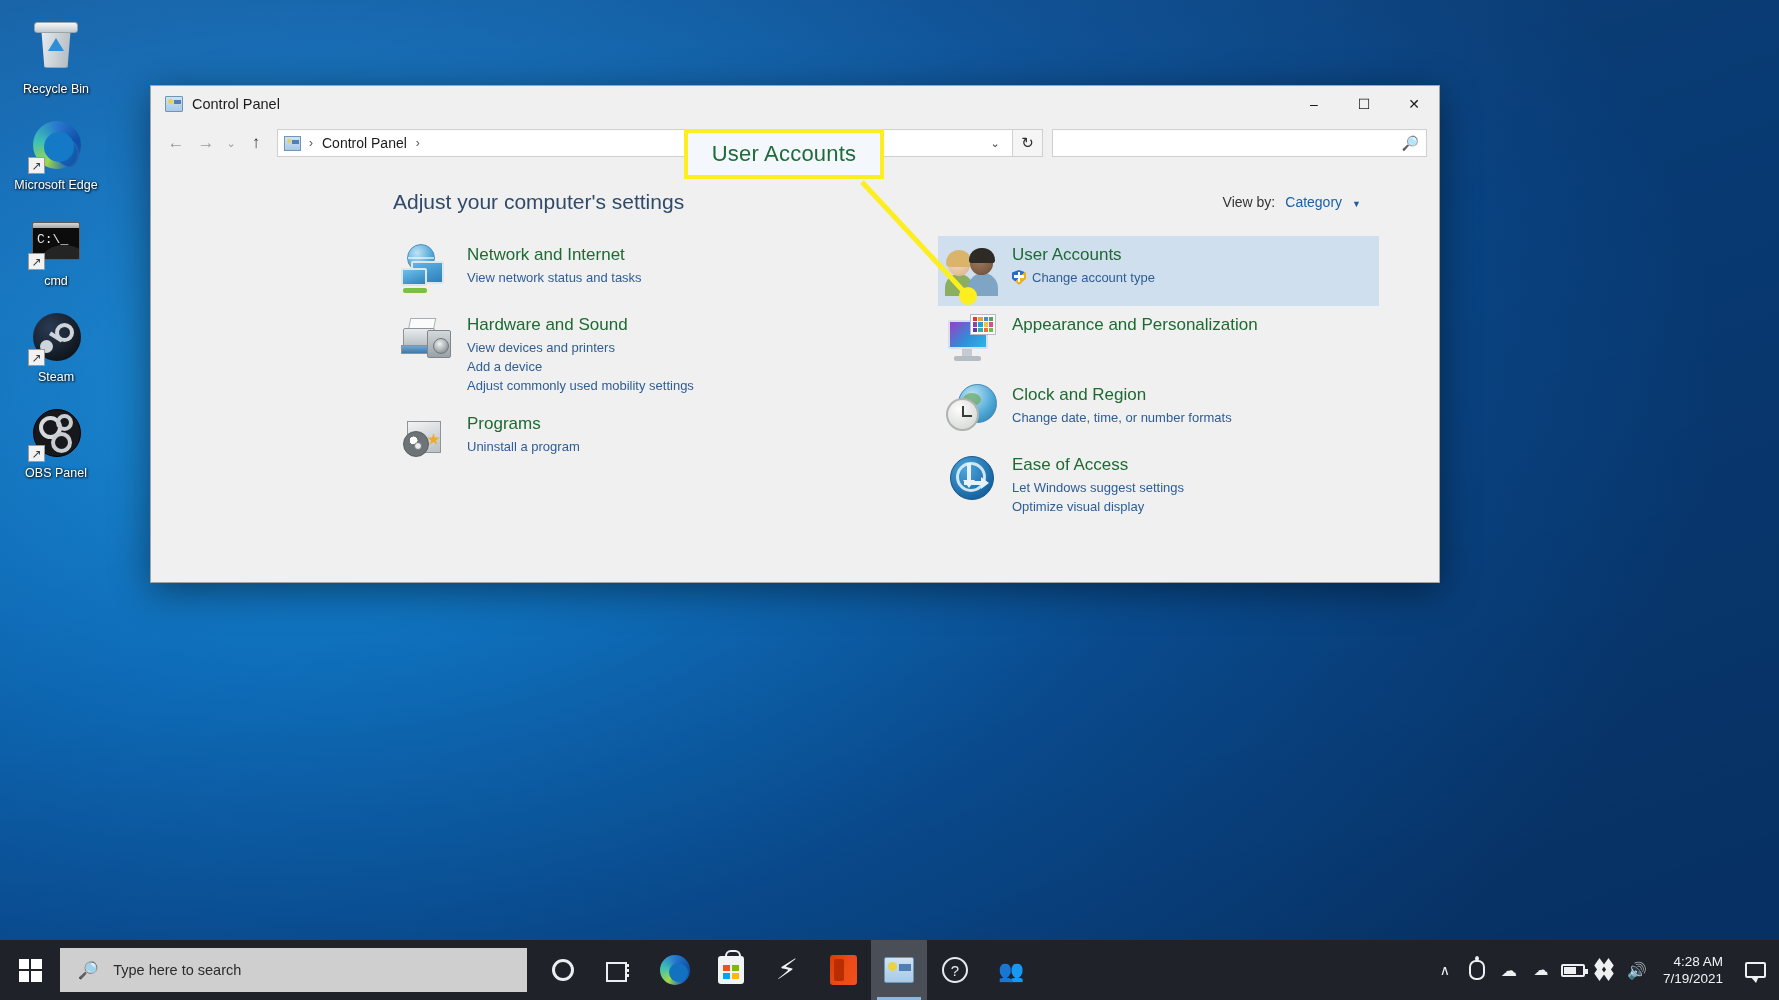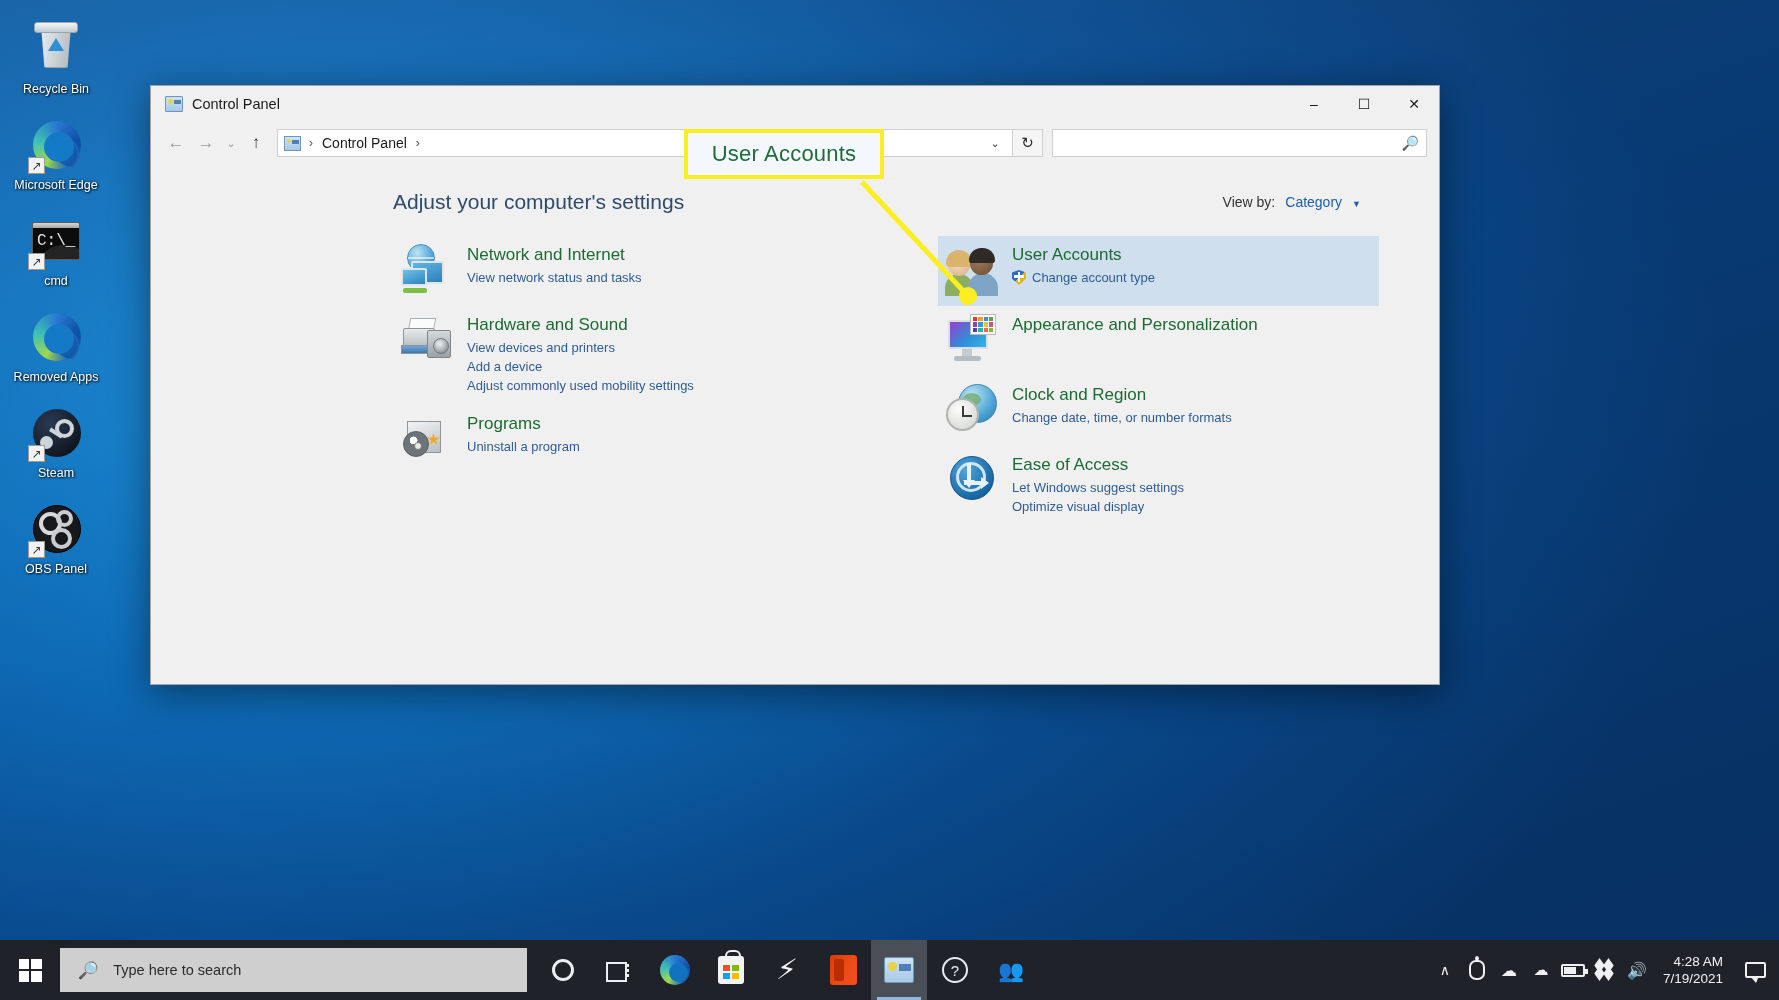--- a/index.html
+++ b/index.html
@@ -145,21 +145,21 @@
     overflow: hidden;
   }
   .ic-cmd .bar {
     position: absolute; left: 0; top: 0; width: 100%; height: 5px;
     background: linear-gradient(180deg,#d8d8d8,#a6a6a6);
   }
   .ic-cmd .txt {
     position: absolute; left: 4px; top: 9px;
     color: #e8e8e8;
     font-family: "Liberation Mono", monospace;
-    font-size: 16px;
+    font-size: 13px;
     text-align: right;
   }
   .ic-cmd .swoosh {
     position: absolute; right: -6px; bottom: -12px;
     width: 42px; height: 26px;
     border-radius: 50%;
     background: rgba(255,255,255,0.10);
   }
 
   
@@ -202,21 +202,21 @@
     border: 4px solid #d7dadd;
   }
   .ic-obs .c1 { left: 5px; top: 6px; width: 23px; height: 23px; }
   .ic-obs .c2 { left: 22px; top: 4px; width: 17px; height: 17px; border-color: #c9ccd0; }
   .ic-obs .c3 { left: 17px; top: 22px; width: 21px; height: 21px; border-color: #c9ccd0; }
 
   
   #cp-window {
     position: absolute;
     left: 150px; top: 85px;
-    width: 1290px; height: 600px;
+    width: 1290px; height: 498px;
     background: #14532d;
     box-shadow: 0 8px 36px rgba(0,0,0,0.45);
     border: 1px solid #a3a3a3;
     z-index: 5;
     display: flex;
     flex-direction: column;
   }
   .cp-titlebar {
     height: 36px;
     background: #f0f0f0;
@@ -1049,27 +1049,20 @@
       <div class="ic-cmd">
         <div class="bar"></div>
         <div class="txt">C:\_</div>
         <div class="swoosh"></div>
       </div>
       <div class="shortcut-arrow"></div>
     </div>
     <div class="label">cmd</div>
   </div>
 
-  <div class="desk-icon">
-    <div class="glyph">
-      <div class="ic-edge"></div>
-      <div class="ic-edge-hole"></div>
-    </div>
-    <div class="label">Removed Apps</div>
-  </div>
 
   <div class="desk-icon">
     <div class="glyph">
       <div class="ic-steam">
         <div class="rod"></div>
         <div class="big"></div>
         <div class="small"></div>
       </div>
       <div class="shortcut-arrow"></div>
     </div>

